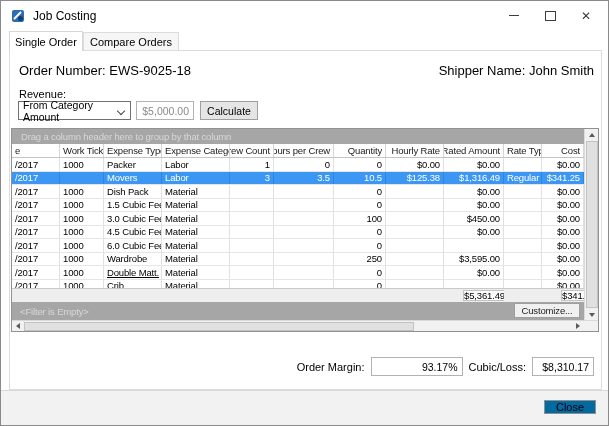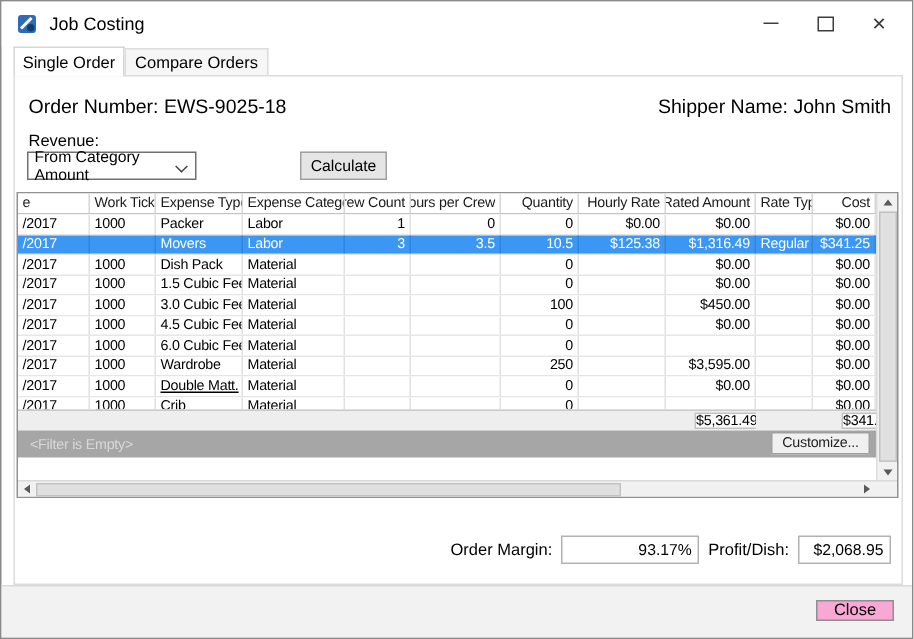--- a/index.html
+++ b/index.html
@@ -66,21 +66,21 @@
   .tri-down{border-left:3px solid transparent;border-right:3px solid transparent;border-top:4px solid #5a5a5a;}
   .tri-left{border-top:3px solid transparent;border-bottom:3px solid transparent;border-right:4px solid #5a5a5a;}
   .tri-right{border-top:3px solid transparent;border-bottom:3px solid transparent;border-left:4px solid #5a5a5a;}
   
   .footer-row{position:absolute;right:14px;top:356px;height:19px;display:flex;align-items:center;gap:6px;font-size:11px;z-index:4;}
   .ffield{height:19px;border:1px solid #b2b2b2;background:#fff;display:flex;align-items:center;justify-content:flex-end;
           padding:0 4px;box-sizing:border-box;font-size:10.5px;}
   .ffield.gm{width:92px;}
   .ffield.pl{width:62px;}
   .bottom-strip{position:absolute;left:0;right:0;top:389px;bottom:0;background:#f2f2f2;border-top:1px solid #d9d9d9;z-index:5;}
-  .close-btn{position:absolute;right:12px;top:9px;width:52px;height:14px;background:#f9a8d4;border:1px solid #8f8f8f;
+  .close-btn{position:absolute;right:12px;top:9px;width:52px;height:14px;background:#0369a1;border:1px solid #8f8f8f;
           display:flex;align-items:center;justify-content:center;font-size:11px;box-sizing:border-box;}
 </style>
 </head>
 <body>
 
 <div class="dialog">
 
   <div class="titlebar">
     <svg class="app-icon" viewBox="0 0 14 14">
       <rect x="1" y="1" width="12" height="12" rx="2" fill="#2e6db5"></rect>
@@ -104,25 +104,29 @@
   <div class="panel"></div>
 
   <div class="abs order-number">Order Number: EWS-9025-18</div>
   <div class="abs shipper-name">Shipper Name: John Smith</div>
 
   <div class="abs revenue-label">Revenue:</div>
   <div class="abs dropdown">
     <span>From Category Amount</span>
     <span class="chev"></span>
   </div>
+  <div class="abs amount-field">$5,000.00</div>
   <div class="abs calc-btn">Calculate</div>
 
   <div class="grid">
     <div class="grid-main">
       <div class="grid-left">
+        <div class="group-panel">
+          <span>Drag a column header here to group by that column</span>
+        </div>
         <div class="ghead" id="ghead">
             <div class="gcell" style="width: 48px;">e</div>
             <div class="gcell" style="width: 44px;">Work Ticket</div>
             <div class="gcell" style="width: 58px;">Expense Type</div>
             <div class="gcell" style="width: 68px;">Expense Category</div>
             <div class="gcell r" style="width: 44px;">Crew Count</div>
             <div class="gcell r" style="width: 60px;">Hours per Crew</div>
             <div class="gcell r" style="width: 52px;">Quantity</div>
             <div class="gcell r" style="width: 58px;">Hourly Rate</div>
             <div class="gcell r" style="width: 60px;">Rated Amount</div>
@@ -302,21 +306,21 @@
       <div class="hs-btn">
           <div class="tri tri-right"></div>
         </div>
       <div class="hs-corner"></div>
     </div>
   </div>
 
   <div class="footer-row">
     <span>Order Margin:</span>
     <div class="ffield gm">93.17%</div>
-    <span>Profit/Dish:</span>
-    <div class="ffield pl">$2,068.95</div>
+    <span>Cubic/Loss:</span>
+    <div class="ffield pl">$8,310.17</div>
   </div>
 
   <div class="bottom-strip">
     <div class="close-btn">Close</div>
   </div>
 
 </div>
 
 </body></html>

